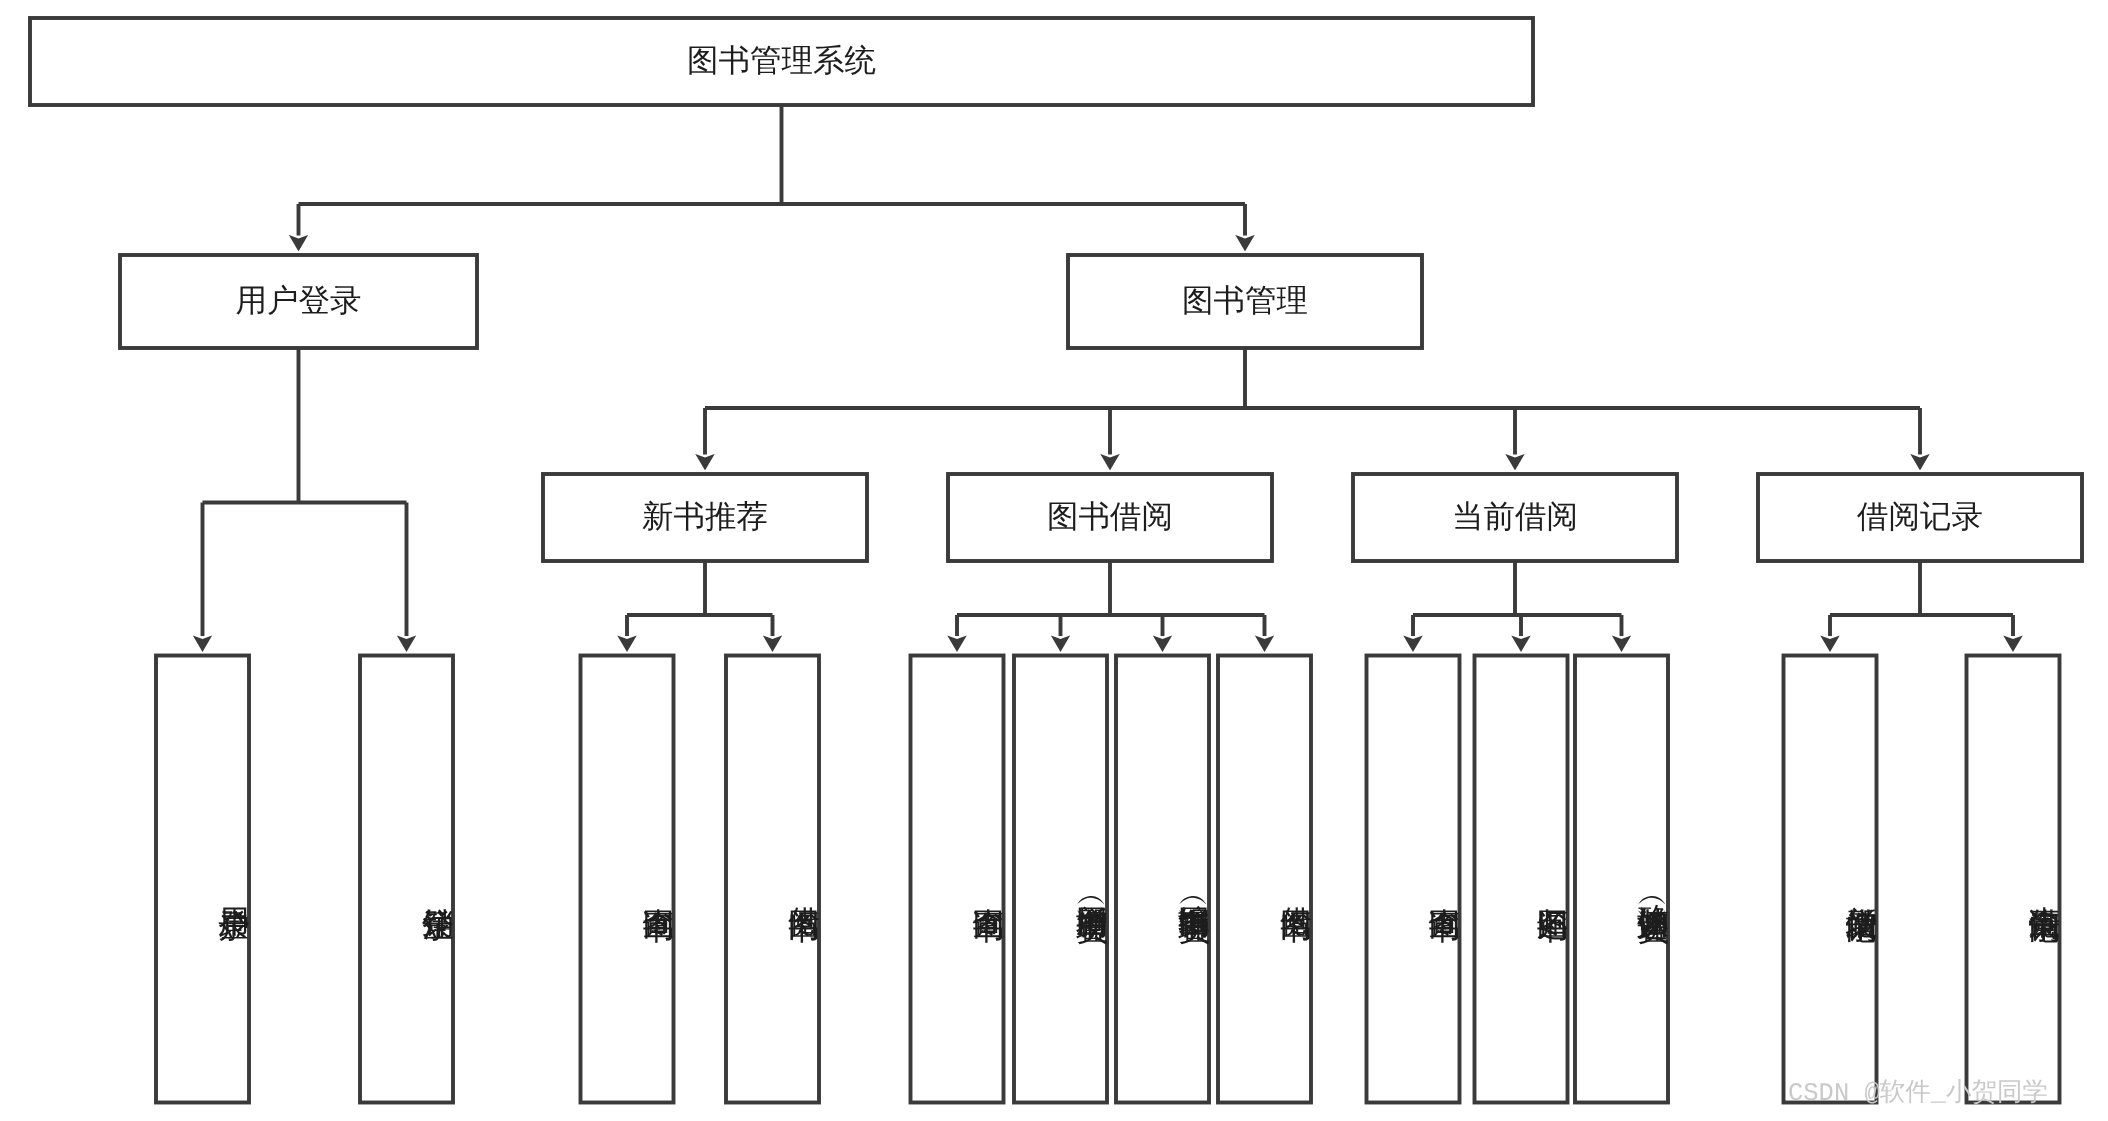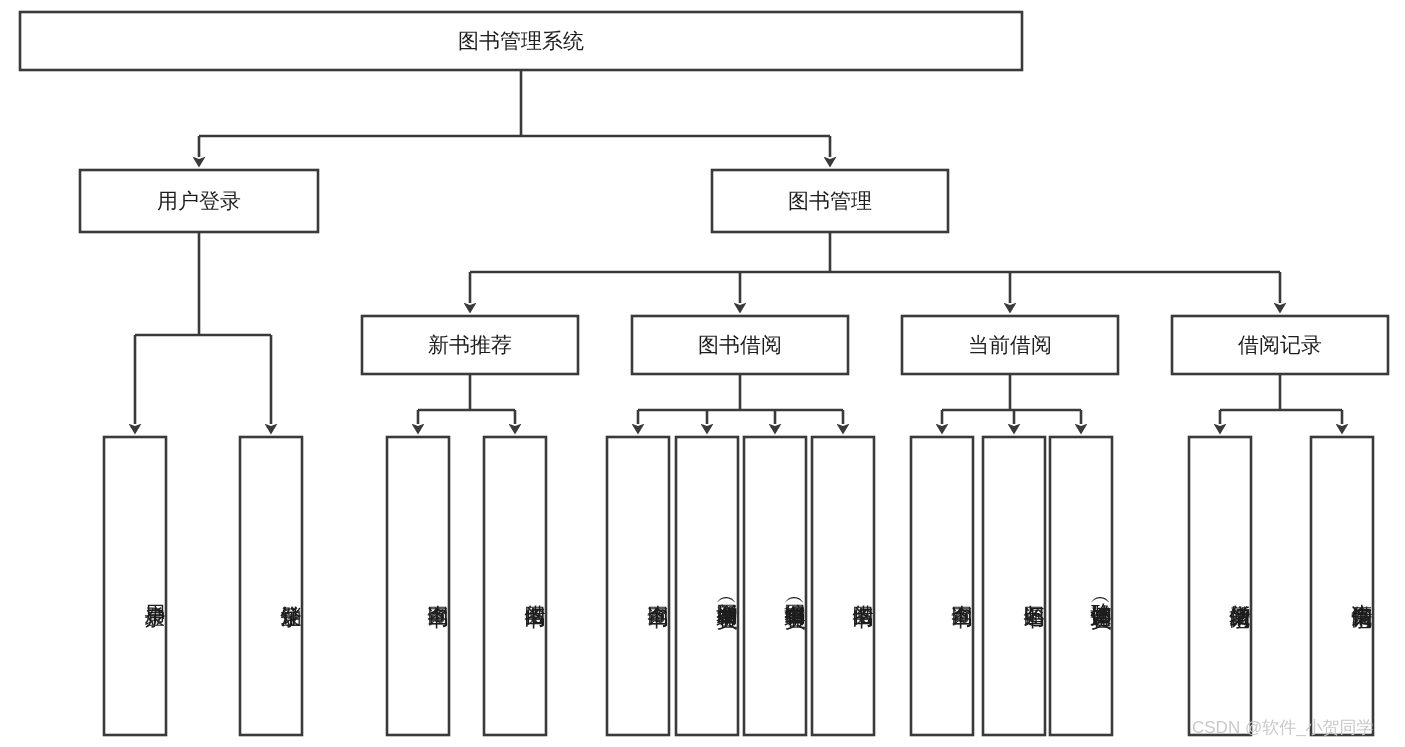--- a/index.html
+++ b/index.html
@@ -62,21 +62,21 @@
     line-height: 1;
     text-align: center;
     pointer-events: none;
     white-space: nowrap;
     display: flex;
     align-items: flex-start;
     justify-content: center;
   }
   .watermark {
     position: absolute;
-    font-family: Liberation Sans, sans-serif;
+    font-family: Liberation Mono, monospace;
     font-size: 17px;
     color: #c9c9c9;
     white-space: nowrap;
     pointer-events: none;
   }
 </style>
 </head>
 <body>
 
 <div id="diagram-root">

